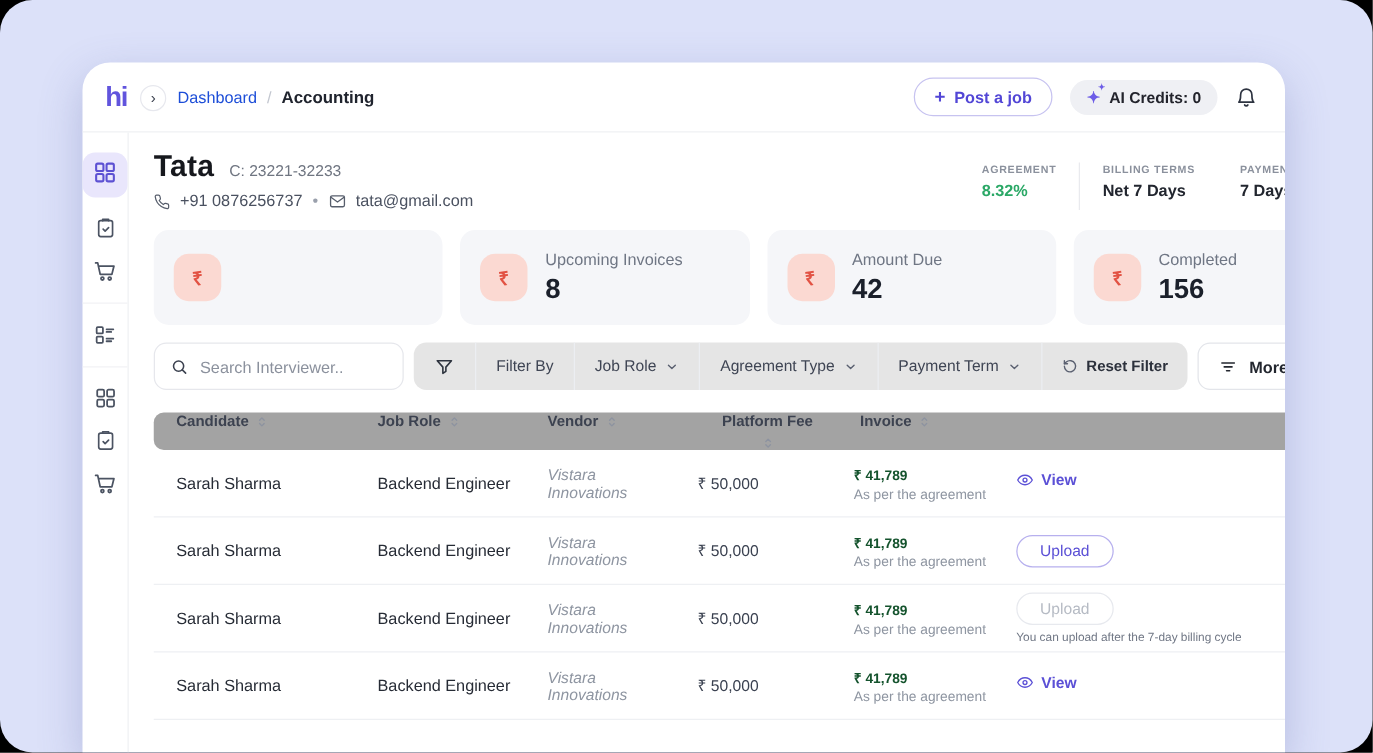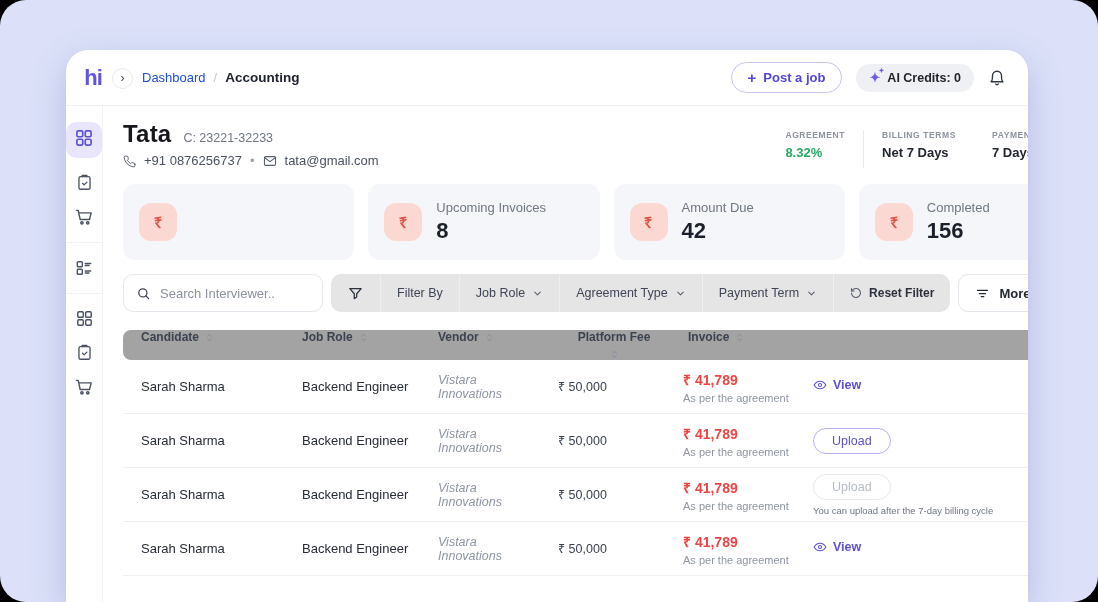--- a/index.html
+++ b/index.html
@@ -94,21 +94,21 @@
     padding-left:18px; cursor:pointer; }
   .sort { color:#8d93a0; display:flex; }
   .tr { display:flex; align-items:center; height:54px; border-bottom:1px solid #eef0f3; }
   .td { padding-left:18px; }
   .c0 { width:161px; } .c1 { width:136px; } .c2 { width:120px; }
   .c3 { width:125px; } .c4 { width:130px;flex-direction:column; } .c5 { flex:1; }
   .cell-candidate { font-size:13px; color:#262b35; }
   .cell-job { font-size:13px; color:#262b35; }
   .cell-vendor { font-size:12.5px; font-style:italic; color:#8e95a1; }
   .cell-salary { font-size:12.5px; color:#3a4150; }
-  .fee-amt { font-size:14px; font-weight:700; color:#ef4444; }
+  .fee-amt { font-size:11px; font-weight:700; color:#14532d; }
   .fee-note { font-size:11px; color:#8e95a1; margin-top:3px; }
   .view-link { display:inline-flex; align-items:center; gap:6px; color:#5b50d6; font-size:12.5px;
     font-weight:600; cursor:pointer; }
   .upload-btn { display:inline-block; border:1px solid #b7b0ee; color:#5b50d6; background:#fff;
     border-radius:16px; padding:5px 18px; font-size:12.5px; cursor:pointer;
     font-family:"Liberation Sans", sans-serif; }
   .upload-btn.disabled { border-color:#e7e9ee; color:#b6bbc4; cursor:default; }
   .upload-note { font-size:9.5px; color:#6f7684; margin-top:5px; white-space:nowrap; }
 </style>
 </head>

